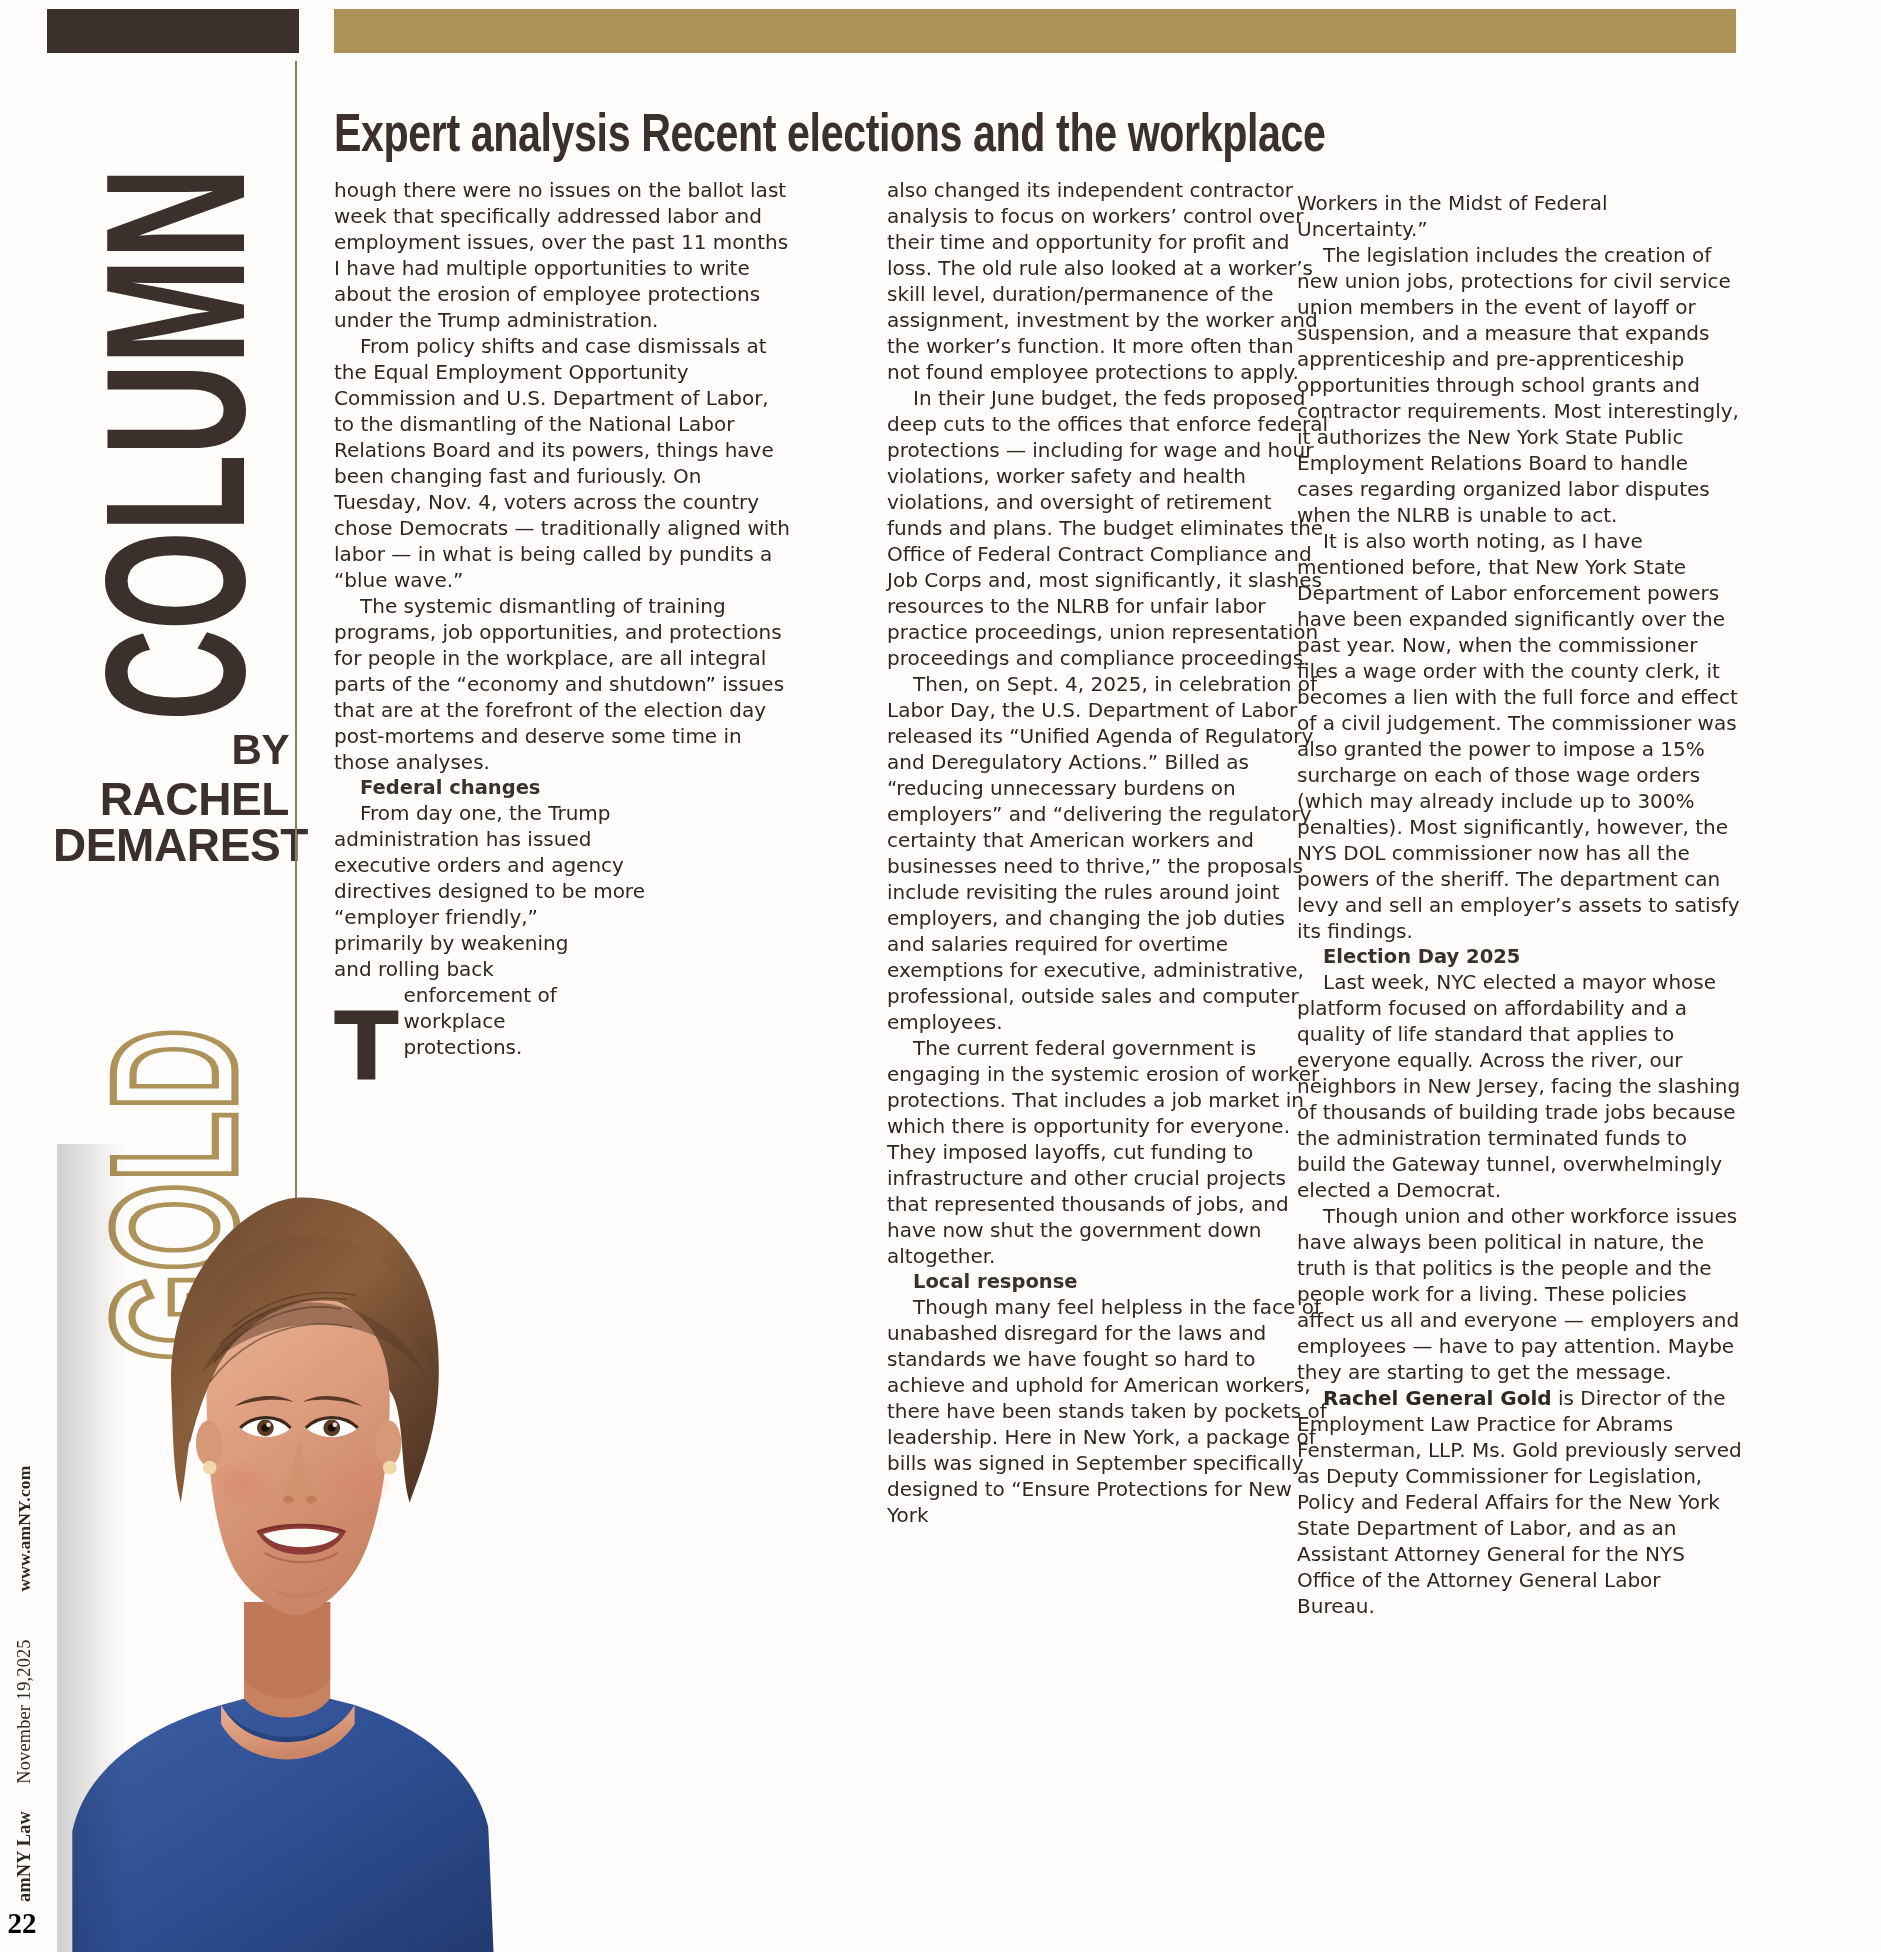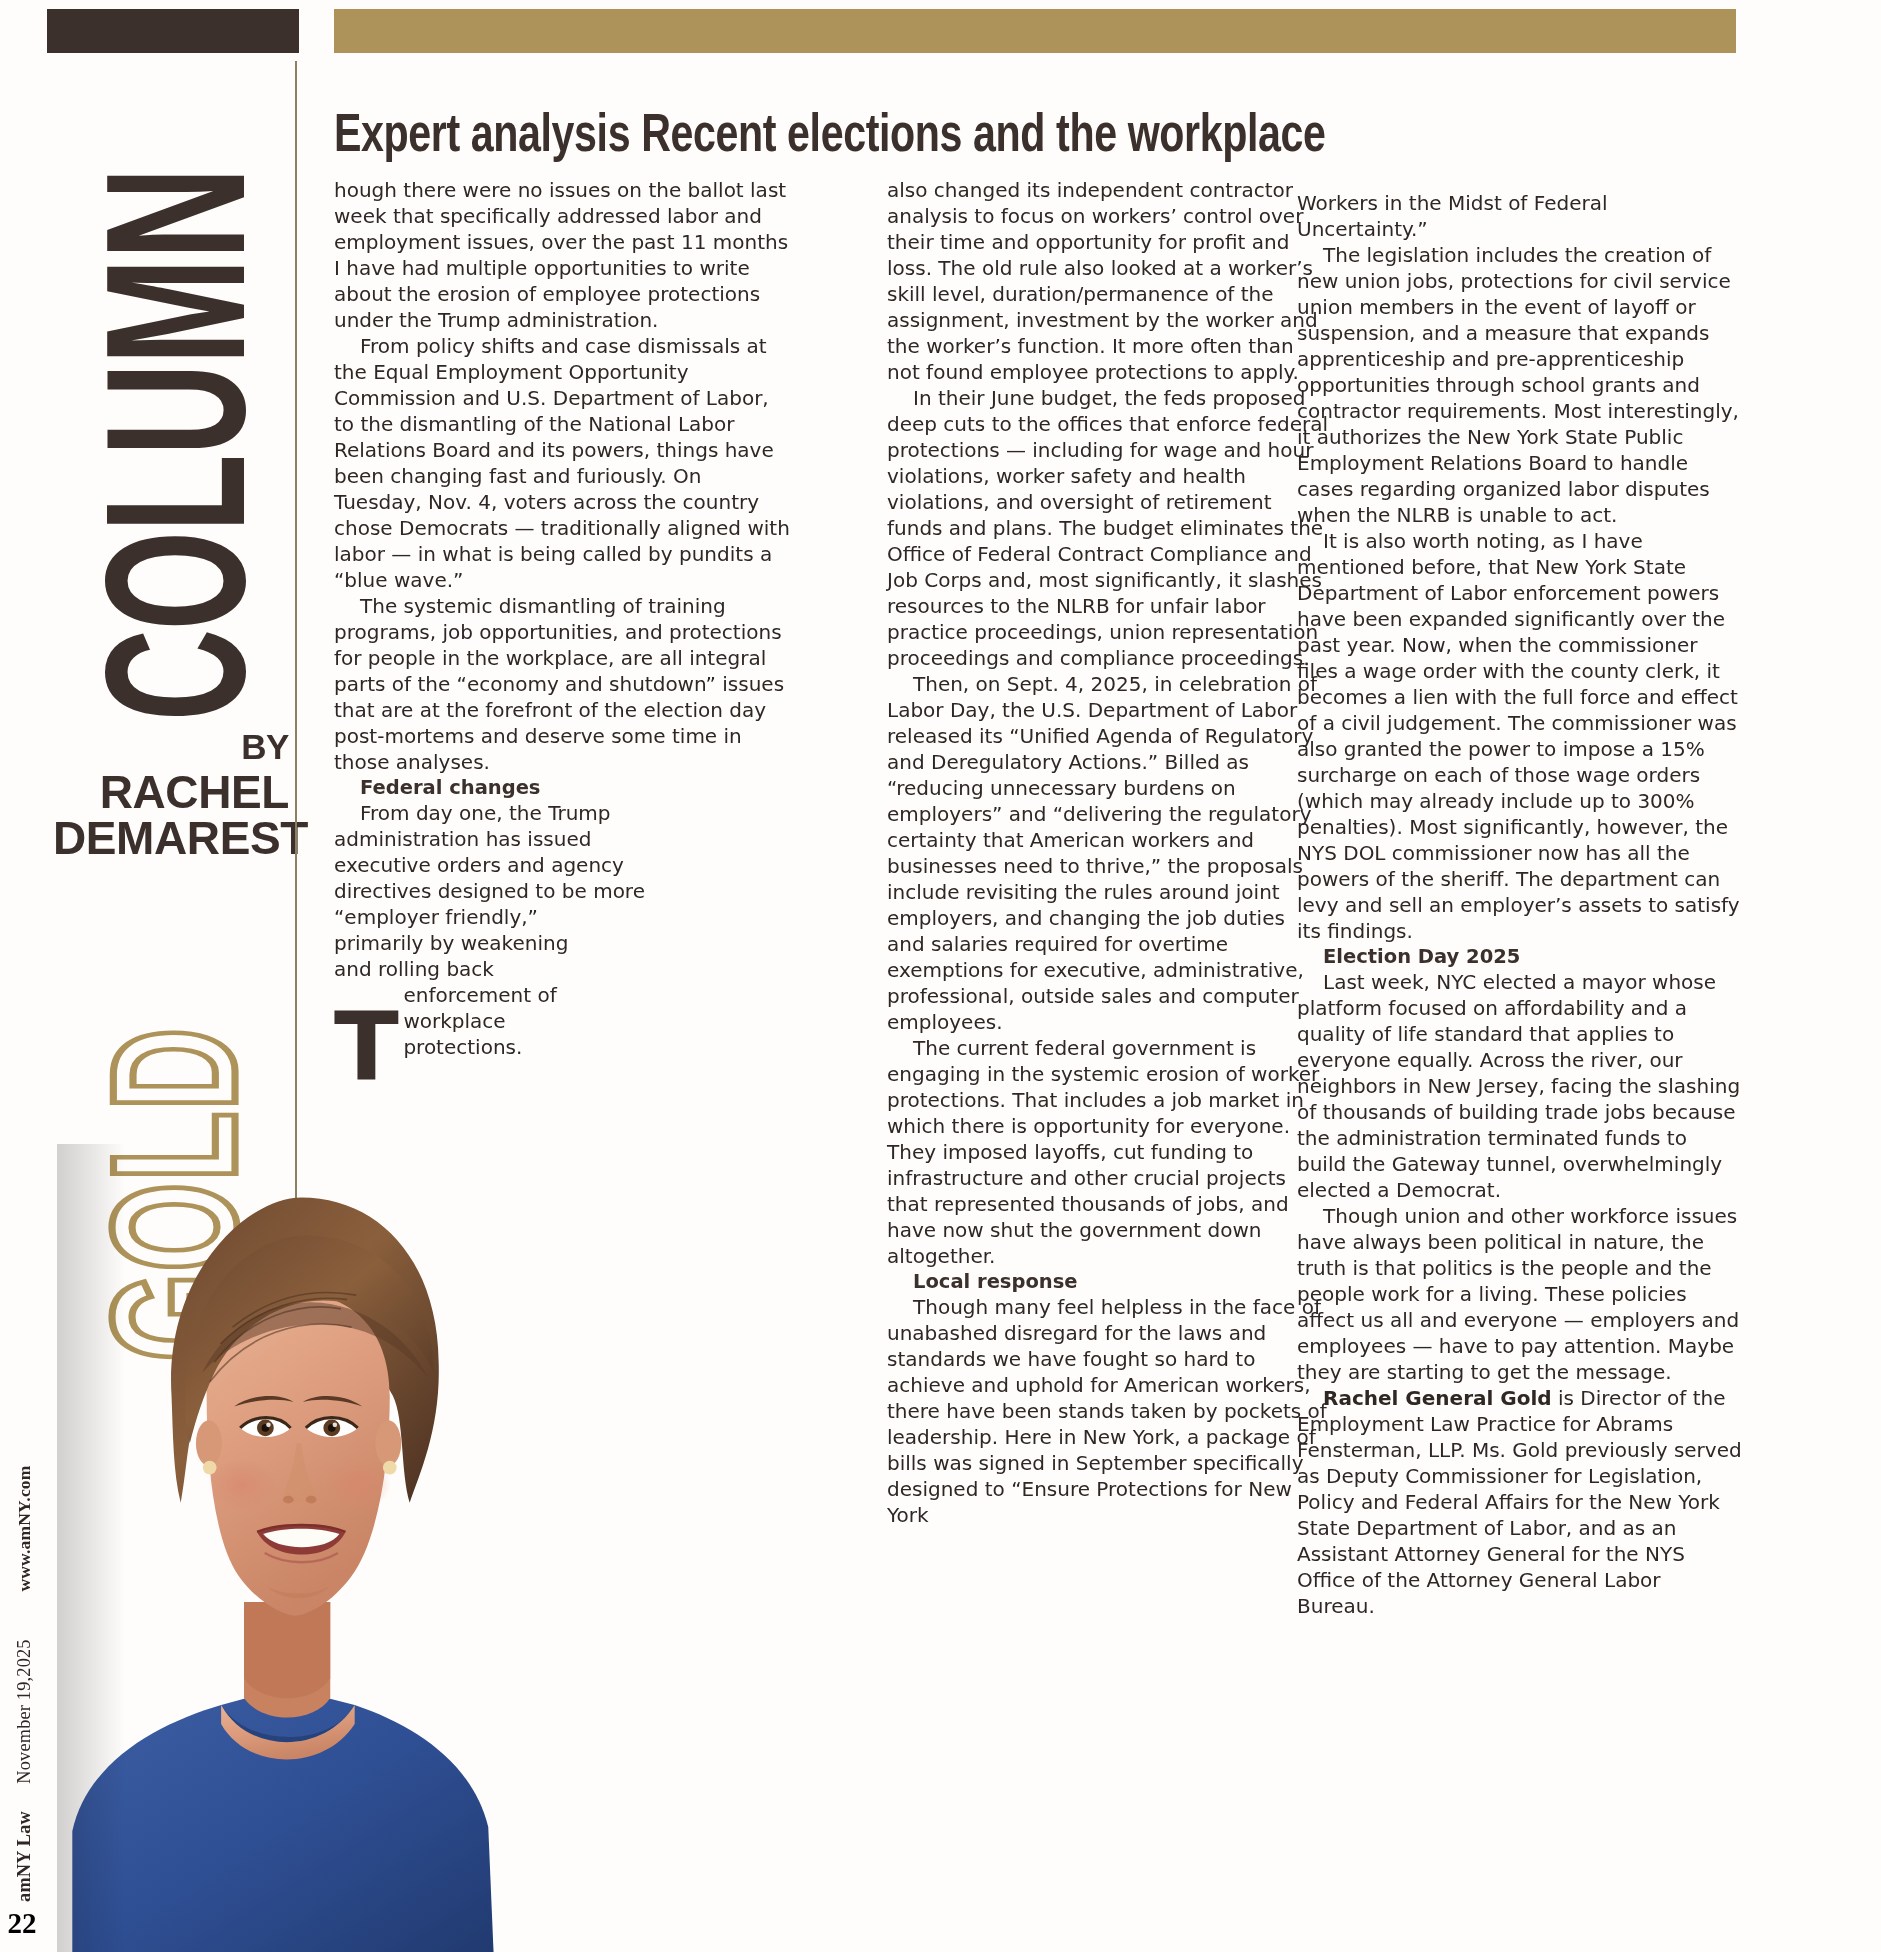--- a/index.html
+++ b/index.html
@@ -121,21 +121,21 @@
     left: 53px;
     top: 729px;
     width: 236px;
     text-align: right;
     font-family: "Liberation Sans Narrow", "Liberation Sans", sans-serif;
     font-weight: bold;
     color: #3b302c;
     line-height: 1.0;
     letter-spacing: -0.4px;
   }
-  .byline .by   { font-size: 35px; display:block; margin-bottom: 4.6px; }
+  .byline .by   { font-size: 42px; display:block; margin-bottom: 4.6px; }
   .byline .name { font-size: 46px; display:block; }
 
   
   .rule-vert {
     position: absolute;
     left: 295px;
     top: 61px;
     width: 2.3px;
     height: 1610px;
     background: #8e7f62;

